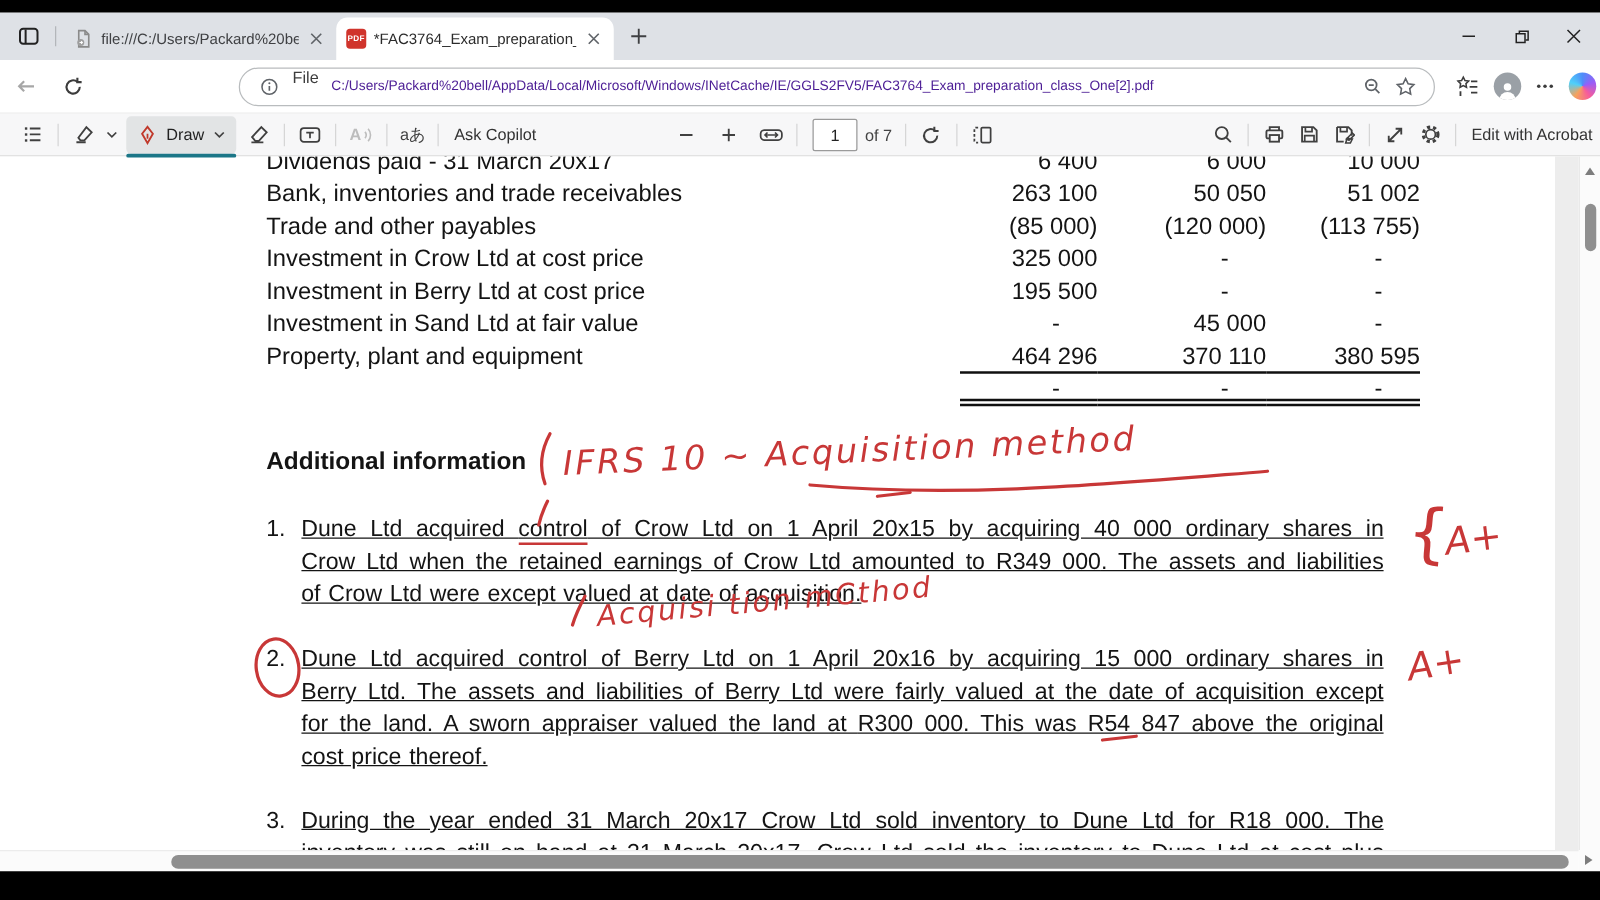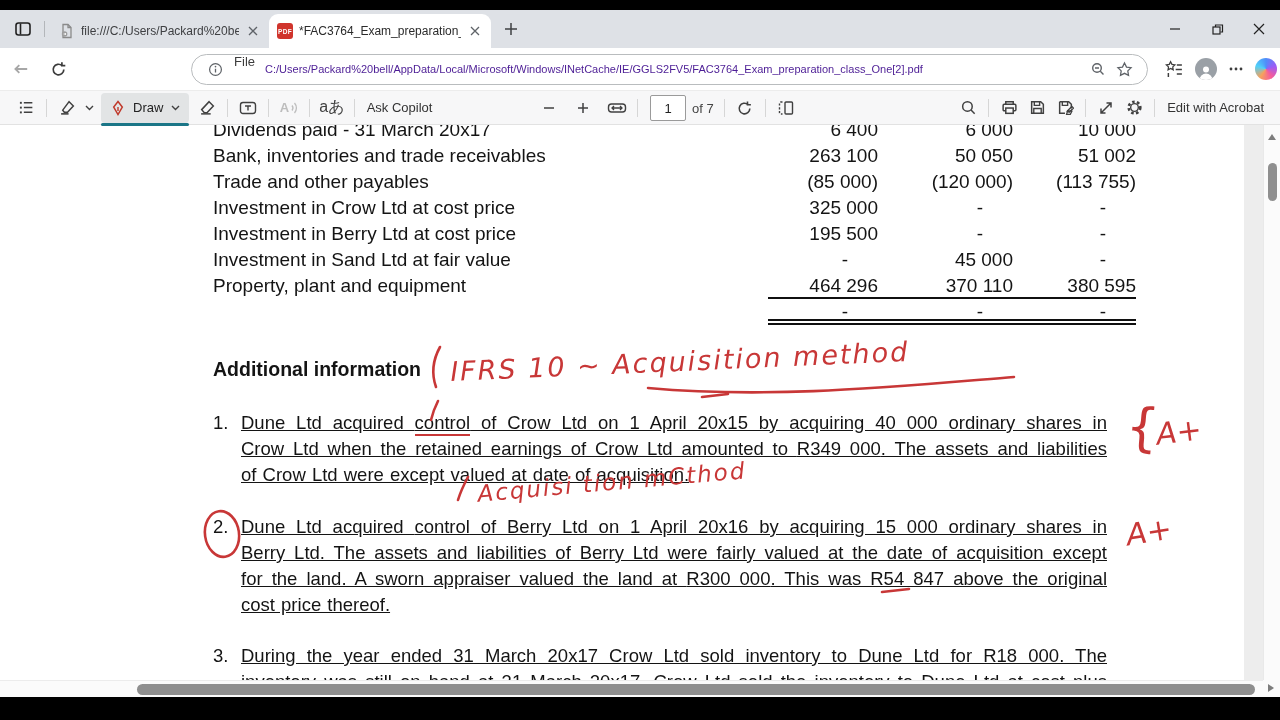--- a/index.html
+++ b/index.html
@@ -65,24 +65,24 @@
   .ptb-label { font-size:13px; color:#333; padding:0 6px; }
   #draw-btn { position:relative; display:flex; align-items:center; height:30px; padding:0 9px;
               background:#e2e4e5; border-radius:4px; margin:0 4px; }
   #draw-btn .draw-label { font-size:13px; color:#222; margin:0 8px 0 7px; }
   #draw-btn::after { content:""; position:absolute; left:0; right:0; bottom:-3px; height:3px;
                      background:#1b7687; border-radius:2px; }
   #center-group { position:absolute; left:535px; top:0; height:34px; display:flex; align-items:center; }
   #page-input { width:36px; height:26px; border:1px solid #9a9a9a; border-radius:2px;
                 background:#fff; text-align:center; font-size:13px; color:#222; margin:0 6px; }
   .of-label { font-size:13px; color:#444; margin-right:4px; }
-  #right-group { margin-left:auto; padding-right:10px; }
+  #right-group { margin-left:auto; }
   .disabled { color:#bdbdbd !important; }
   .ra-a { font-size:13px; font-weight:bold; color:#bdbdbd; }
-  .tr-glyph { font-size:16px; color:#404040; }
+  .tr-glyph { font-size:13px; color:#404040; }
 
   
   #doc { left:0; top:125px; width:1280px; height:572px; background:#fff; overflow:hidden;
          color:#141414; }
   #gapstrip { left:1244px; top:0; width:19px; height:555px; background:#ededed; }
 
   
   #fin-table { left:213px; top:-8px; }
   .trow { display:flex; height:26px; line-height:26px; font-size:19px; }
   .tlabel { width:555px; }

